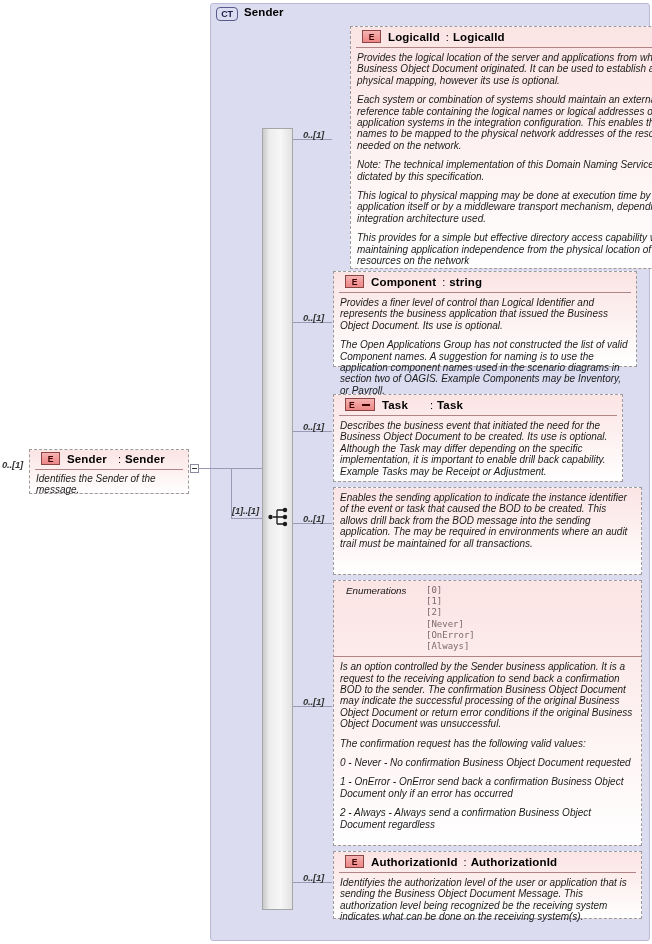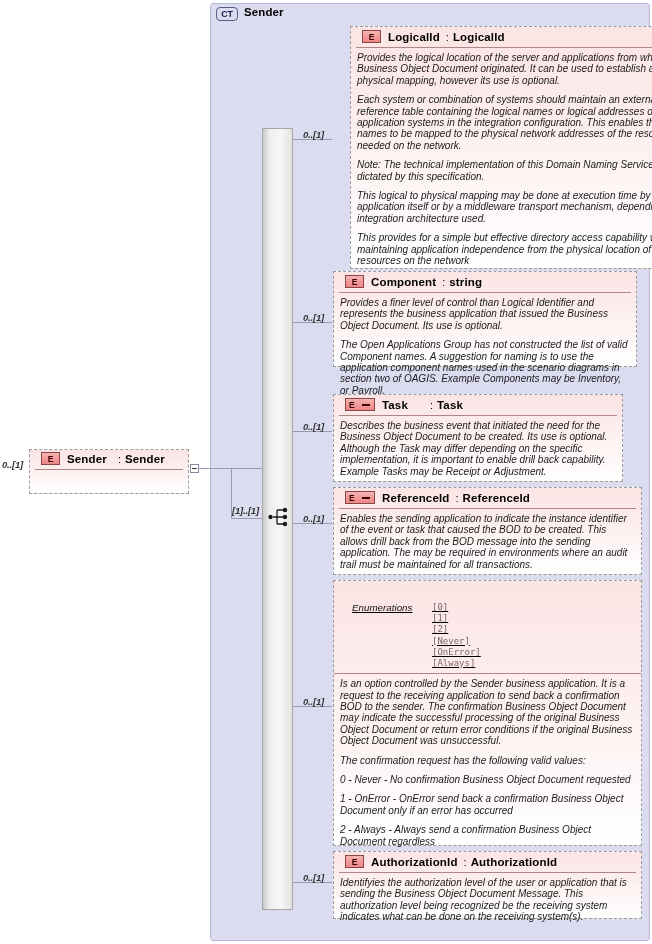--- a/index.html
+++ b/index.html
@@ -148,24 +148,23 @@
     font-style: italic;
     line-height: 11.4px;
     color: #1a1a1a;
   }
   .el-body p { margin: 0 0 8px 0; }
   .el-body p:last-child { margin-bottom: 0; }
 
   
   .enum-block {
     display: flex;
-    padding: 4px 7px 4px 18px;
+    padding: 4px 7px 4px 12px;
     border-bottom: 1px solid #b08585;
-    margin: 17px 0 0 0;
-    text-decoration: underline;
+    margin: 0 0 0 0;
   }
   .enum-label {
     font-size: 9.8px;
     font-style: italic;
     width: 80px;
     flex: 0 0 80px;
     color: #111;
   }
   .enum-values {
     font-family: "DejaVu Sans Mono", monospace;
@@ -205,20 +204,21 @@
 <div class="ct-container"></div>
 <div class="ct-badge">CT</div>
 <div class="ct-title">Sender</div>
 
 <div class="mult" style="left:2px; top:459px;">0..[1]</div>
 
 <div class="el-box sender-box">
   <div class="el-head">
     <span class="el-badge">E</span><span class="el-name">Sender</span><span class="el-sep" style="margin-left:11px;">:</span><span class="el-type" style="margin-left:4px;">Sender</span>
   </div>
+  <div class="el-body">Identifies the Sender of the message.</div>
 </div>
 
 <div class="expand-btn"></div>
 
 <div class="line-h" style="left:199px; top:468px; width:63px;"></div>
 <div class="line-v" style="left:231px; top:468px; height:50px;"></div>
 <div class="line-h" style="left:231px; top:518px; width:37px;"></div>
 
 <div class="mult" style="left:232px; top:505px;">[1]..[1]</div>
 
@@ -272,23 +272,20 @@
 <div class="el-box" style="left:333px; top:394px; width:290px; height:88px;">
   <div class="el-head">
     <span class="el-badge with-dash">E</span><span class="el-name">Task</span><span class="el-sep" style="margin-left:22px;">:</span><span class="el-type" style="margin-left:4px;">Task</span>
   </div>
   <div class="el-body">
     <p>Describes the business event that initiated the need for the Business Object Document to be created. Its use is optional. Although the Task may differ depending on the specific implementation, it is important to enable drill back capability. Example Tasks may be Receipt or Adjustment.</p>
   </div>
 </div>
 
 <div class="el-box" style="left:333px; top:487px; width:309px; height:88px;">
-  <div class="el-head">
-    <span class="el-badge with-dash">E</span><span class="el-name">ReferenceId</span><span class="el-sep" style="margin-left:6px;">:</span><span class="el-type" style="margin-left:4px;">ReferenceId</span>
-  </div>
   <div class="el-body">
     <p>Enables the sending application to indicate the instance identifier of the event or task that caused the BOD to be created. This allows drill back from the BOD message into the sending application. The may be required in environments where an audit trail must be maintained for all transactions.</p>
   </div>
 </div>
 
 <div class="el-box" style="left:333px; top:580px; width:309px; height:266px;">
   <div class="enum-block">
     <div class="enum-label">Enumerations</div>
     <div class="enum-values">
       <div>[0]</div>

